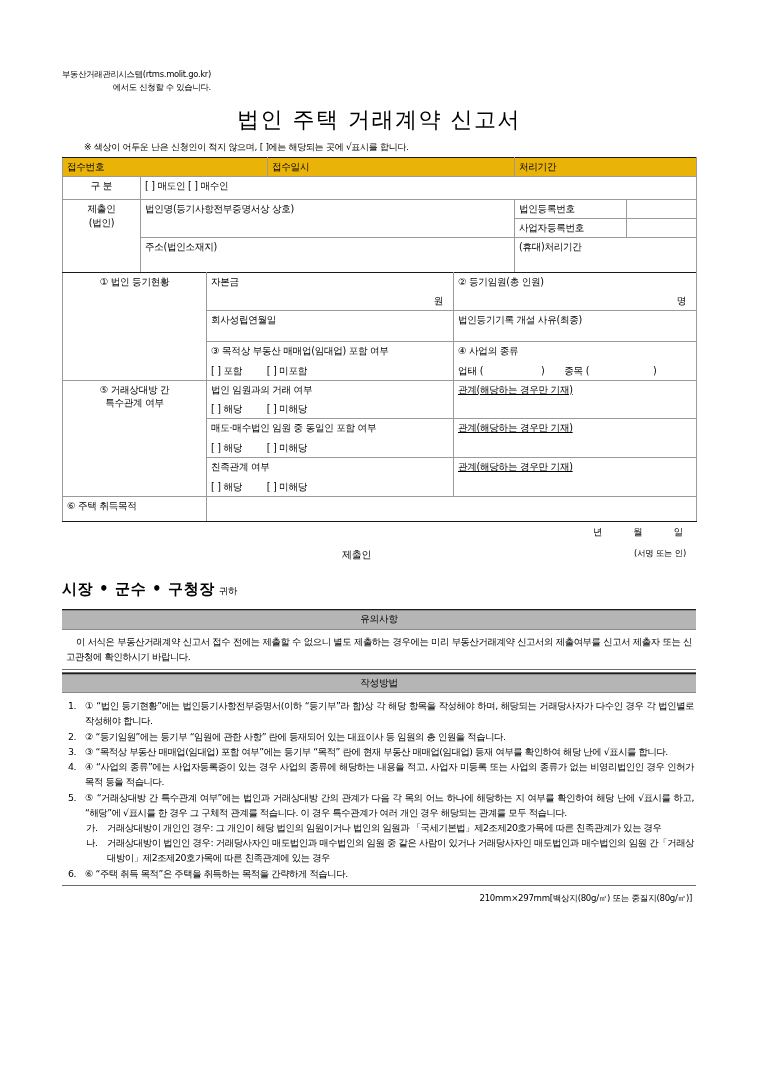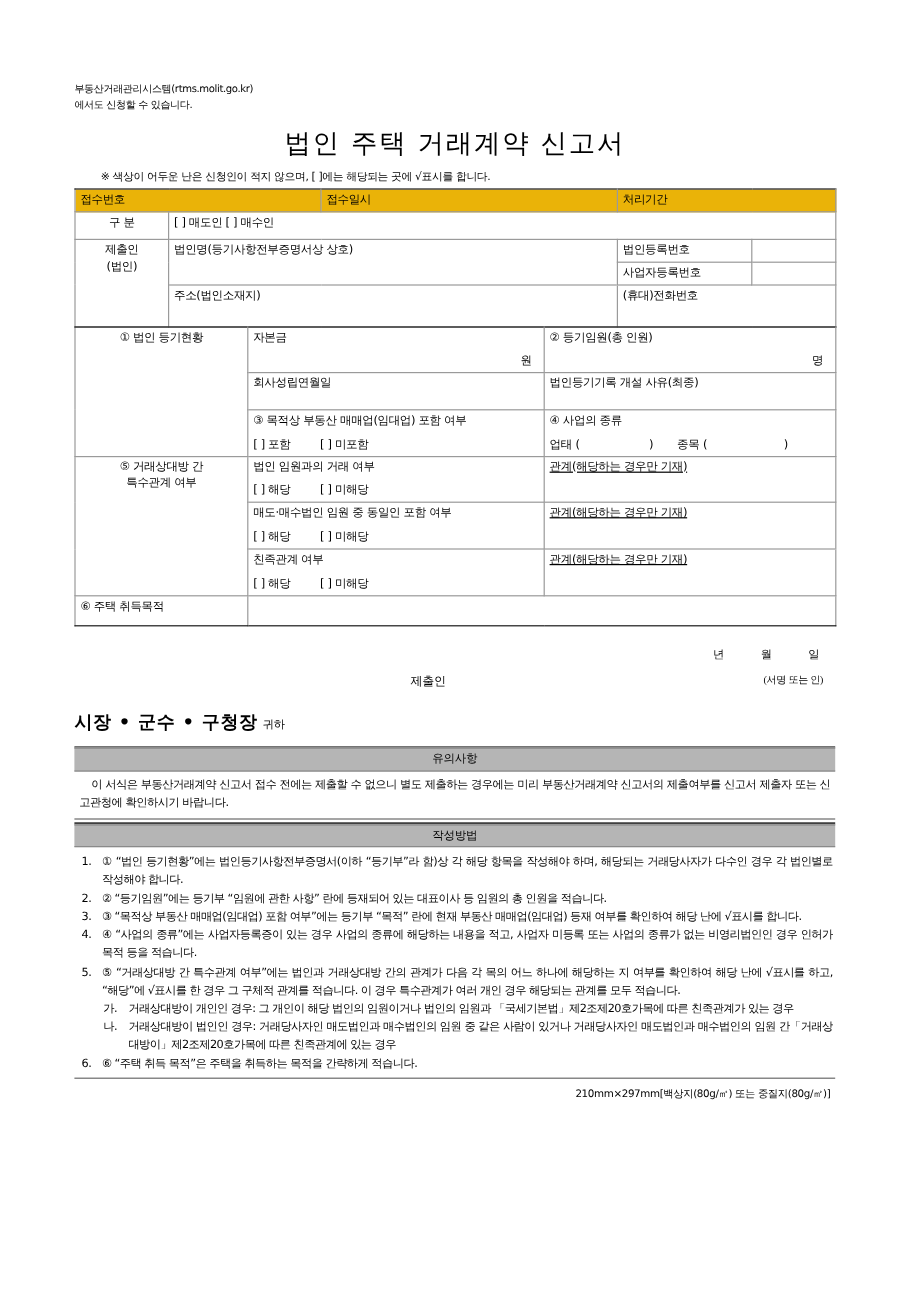--- a/index.html
+++ b/index.html
@@ -38,20 +38,21 @@
     line-height: 1.45;
   }
   .hdr-left {
     font-size: 9.2px;
     letter-spacing: -0.2px;
     white-space: nowrap;
     padding-top: 2px;
   }
   .hdr-right {
     font-size: 8.4px;
+    text-align: right;
     letter-spacing: -0.3px;
     line-height: 1.5;
     white-space: nowrap;
   }
 
   
   .doc-title {
     text-align: center;
     font-size: 22px;
     font-weight: normal;
@@ -114,23 +115,22 @@
     margin-top: 14px;
     font-size: 9.8px;
     line-height: 1.62;
     letter-spacing: -0.35px;
   }
   .statement p { margin: 0; }
   .stmt-indent { text-indent: 14px; }
 
   .sig-block {
     position: relative;
-    margin-top: 17px;
+    margin-top: 4px;
     height: 52px;
-    font-family: Liberation Serif, serif;
   }
   .sig-date {
     position: absolute;
     right: 12px;
     top: 0;
     font-size: 9.4px;
     letter-spacing: 1px;
   }
   .sig-date span { margin-left: 26px; }
   .sig-submitter {
@@ -275,21 +275,21 @@
         <td class="thick-t nob-b" colspan="2" rowspan="2">법인명(등기사항전부증명서상 상호)</td>
         <td class="thick-t">법인등록번호</td>
         <td class="thick-t">&nbsp;</td>
       </tr>
       <tr>
         <td>사업자등록번호</td>
         <td>&nbsp;</td>
       </tr>
       <tr>
         <td class="cell-pad-tall" colspan="2">주소(법인소재지)</td>
-        <td class="cell-pad-tall" colspan="2">(휴대)전화번호</td>
+        <td class="cell-pad-tall" colspan="2">(휴대)처리기간</td>
       </tr>
     </tbody>
   </table>
 
   <table class="frm" style="margin-top:-1px">
     <colgroup>
       <col style="width:144px">
       <col style="width:247px">
       <col style="width:243px">
     </colgroup>

